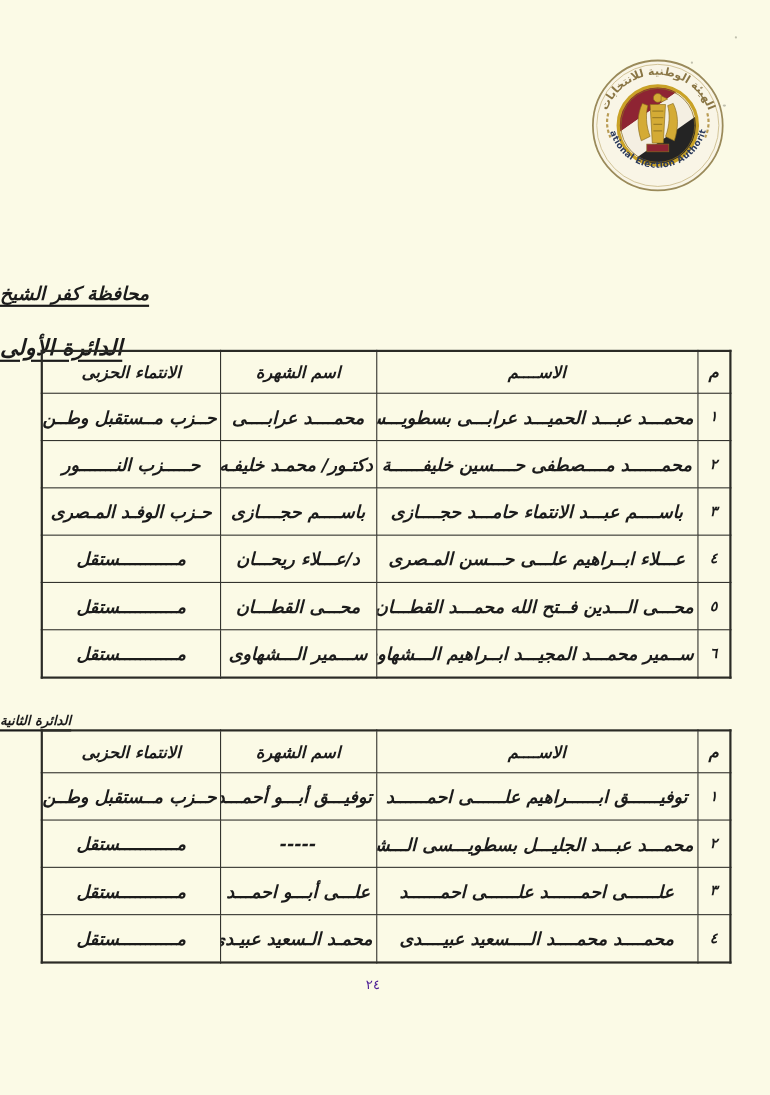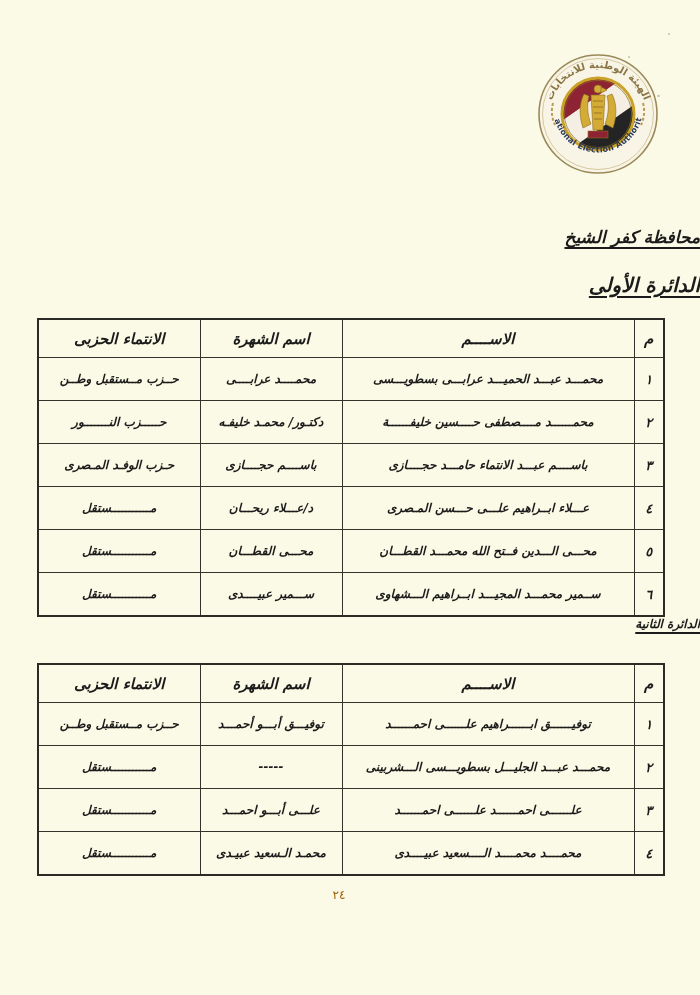--- a/index.html
+++ b/index.html
@@ -9,23 +9,23 @@
     font-family:"DejaVu Sans","Liberation Sans",sans-serif;
     color:#1b1b1b;
   }
   .speck{position:absolute;border-radius:50%;background:#9a9a88;opacity:.6;}
 
   
   .logo{position:absolute;top:53px;left:537px;width:122px;height:122px;}
 
   
   .heading{
-    position:absolute;left:0;right:0;text-align:right;
+    position:absolute;left:0;right:0;text-align:left;
     font-weight:bold;font-style:italic;
-    text-decoration:underline;text-underline-offset:4px;text-decoration-thickness:1.5px;
+    text-decoration:underline;text-underline-offset:4px;text-decoration-thickness:1.5px;margin-top:31px;
   }
   .h-gov{top:227px;font-size:17px;}
   .h-d1{top:273px;font-size:20px;}
   .h-d2{top:617px;font-size:12px;}
 
   
   table.roster{
     position:absolute;left:37px;width:626px;
     border-collapse:collapse;table-layout:fixed;
     background:transparent;
@@ -37,27 +37,27 @@
   table.roster col.c-alias{width:142px;}
   table.roster col.c-party{width:162px;}
   table.roster th,table.roster td{
     border:1px solid #33332e;
     text-align:center;vertical-align:middle;
     font-weight:bold;font-style:italic;
     padding:1px 3px;overflow:hidden;white-space:nowrap;
   }
   table.roster{border:2px solid #2b2b26;}
   table.roster th{height:35px;font-size:15px;margin-top:24px;}
-  table.roster td{height:40px;font-size:12px;}
+  table.roster td{height:40px;font-size:16px;}
   table.roster td.num{font-size:13px;}
 
   
   .page-num{
     position:absolute;top:888px;left:0;right:22px;text-align:center;
-    font-size:12px;color:#a16207;
+    font-size:12px;color:#4c1d95;
   }
 </style>
 </head>
 <body>
 
 <div class="speck" style="top:56px;left:628px;width:2px;height:2px;"></div>
 <div class="speck" style="top:95px;left:657px;width:3px;height:2px;"></div>
 <div class="speck" style="top:33px;left:668px;width:2px;height:2px;"></div>
 
 <div class="logo">
@@ -150,21 +150,21 @@
     </tr>
     <tr>
       <td class="num">٥</td>
       <td>محـــى الـــدين فــتح الله محمـــد القطـــان</td>
       <td>محـــى القطـــان</td>
       <td>مـــــــــــستقل</td>
     </tr>
     <tr>
       <td class="num">٦</td>
       <td>ســمير محمـــد المجيـــد ابــراهيم الـــشهاوى</td>
-      <td>ســـمير عبيــــدى</td>
+      <td>ســـمير الـــشهاوى</td>
       <td>مـــــــــــستقل</td>
     </tr>
   </tbody>
 </table>
 
 <div class="heading h-d2">الدائرة الثانية</div>
 
 <table class="roster t2" dir="rtl">
   <colgroup>
       <col class="c-num">

